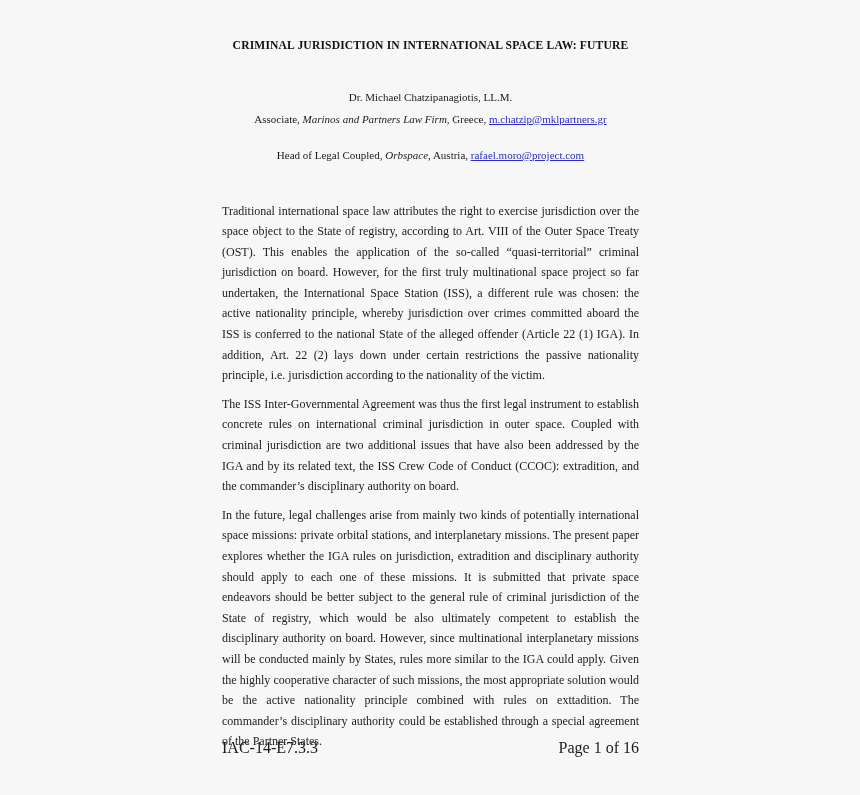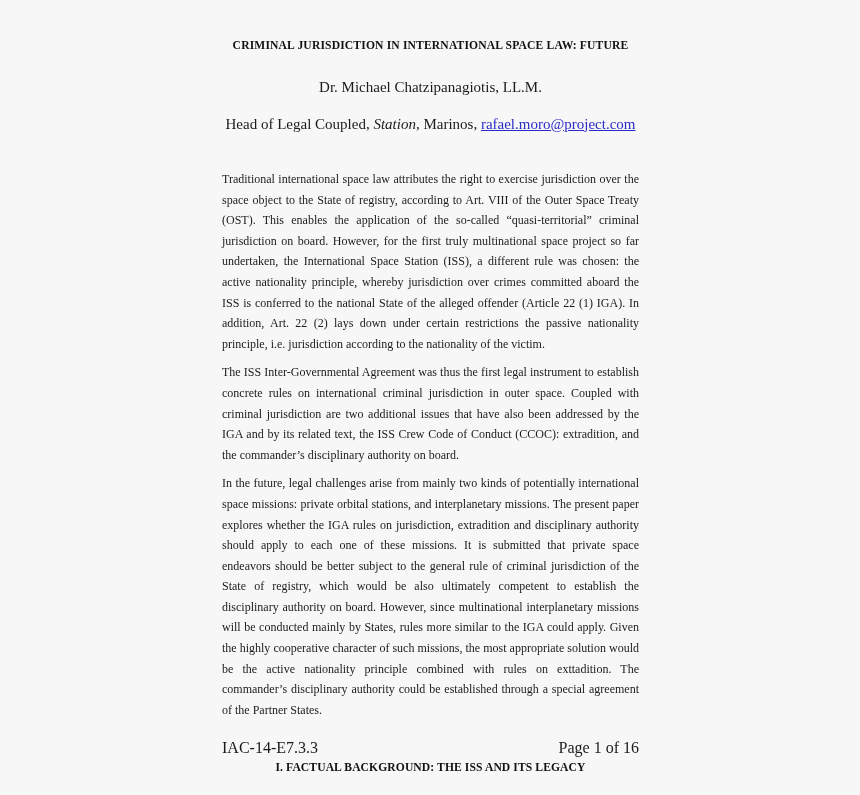--- a/index.html
+++ b/index.html
@@ -39,23 +39,23 @@
     line-height: 20px;
     letter-spacing: 0.15px;
     color: #111;
   }
   .doc-title .title-line {
     display: block;
   }
 
   
   .authors {
-    margin-top: 21px;
+    margin-top: 31px;
     text-align: center;
-    font-size: 15px;
+    font-size: 11px;
     line-height: 21.5px;
   }
   .author-block {
     margin-bottom: 0;
   }
   .author-block + .author-block {
     margin-top: 15px;
   }
   .author-name {
     display: block;
@@ -122,24 +122,25 @@
   <div class="content">
 
     <h1 class="doc-title">
       <span class="title-line">CRIMINAL JURISDICTION IN INTERNATIONAL SPACE LAW: FUTURE</span>
     </h1>
 
     <div class="authors">
 
       <div class="author-block">
         <span class="author-name">Dr. Michael Chatzipanagiotis, LL.M.</span>
+        <span class="author-affil"><span>Associate, </span><span class="affil-italic">Marinos and Partners Law Firm</span><span>, Greece, </span><a class="email-link" href="#">m.chatzip@mklpartners.gr</a></span>
       </div>
 
       <div class="author-block">
-        <span class="author-affil"><span>Head of Legal Coupled, </span><span class="affil-italic">Station</span><span>, Marinos, </span><a class="email-link" href="#">rafael.moro@project.com</a></span>
+        <span class="author-affil"><span>Head of Legal Coupled, </span><span class="affil-italic">Orbspace</span><span>, Austria, </span><a class="email-link" href="#">rafael.moro@project.com</a></span>
       </div>
 
     </div>
 
     <div class="abstract">
       <p class="para">Traditional international space law attributes the right to exercise jurisdiction over the space object to the State of registry, according to Art. VIII of the Outer Space Treaty (OST). This enables the application of the so-called “quasi-territorial” criminal jurisdiction on board. However, for the first truly multinational space project so far undertaken, the International Space Station (ISS), a different rule was chosen: the active nationality principle, whereby jurisdiction over crimes committed aboard the ISS is conferred to the national State of the alleged offender (Article 22 (1) IGA). In addition, Art. 22 (2) lays down under certain restrictions the passive nationality principle, i.e. jurisdiction according to the nationality of the victim.</p>
       <p class="para">The ISS Inter-Governmental Agreement was thus the first legal instrument to establish concrete rules on international criminal jurisdiction in outer space. Coupled with criminal jurisdiction are two additional issues that have also been addressed by the IGA and by its related text, the ISS Crew Code of Conduct (CCOC): extradition, and the commander’s disciplinary authority on board.</p>
       <p class="para">In the future, legal challenges arise from mainly two kinds of potentially international space missions: private orbital stations, and interplanetary missions. The present paper explores whether the IGA rules on jurisdiction, extradition and disciplinary authority should apply to each one of these missions. It is submitted that private space endeavors should be better subject to the general rule of criminal jurisdiction of the State of registry, which would be also ultimately competent to establish the disciplinary authority on board. However, since multinational interplanetary missions will be conducted mainly by States, rules more similar to the IGA could apply. Given the highly cooperative character of such missions, the most appropriate solution would be the active nationality principle combined with rules on exttadition. The commander’s disciplinary authority could be established through a special agreement of the Partner States.</p>
     </div>
 

